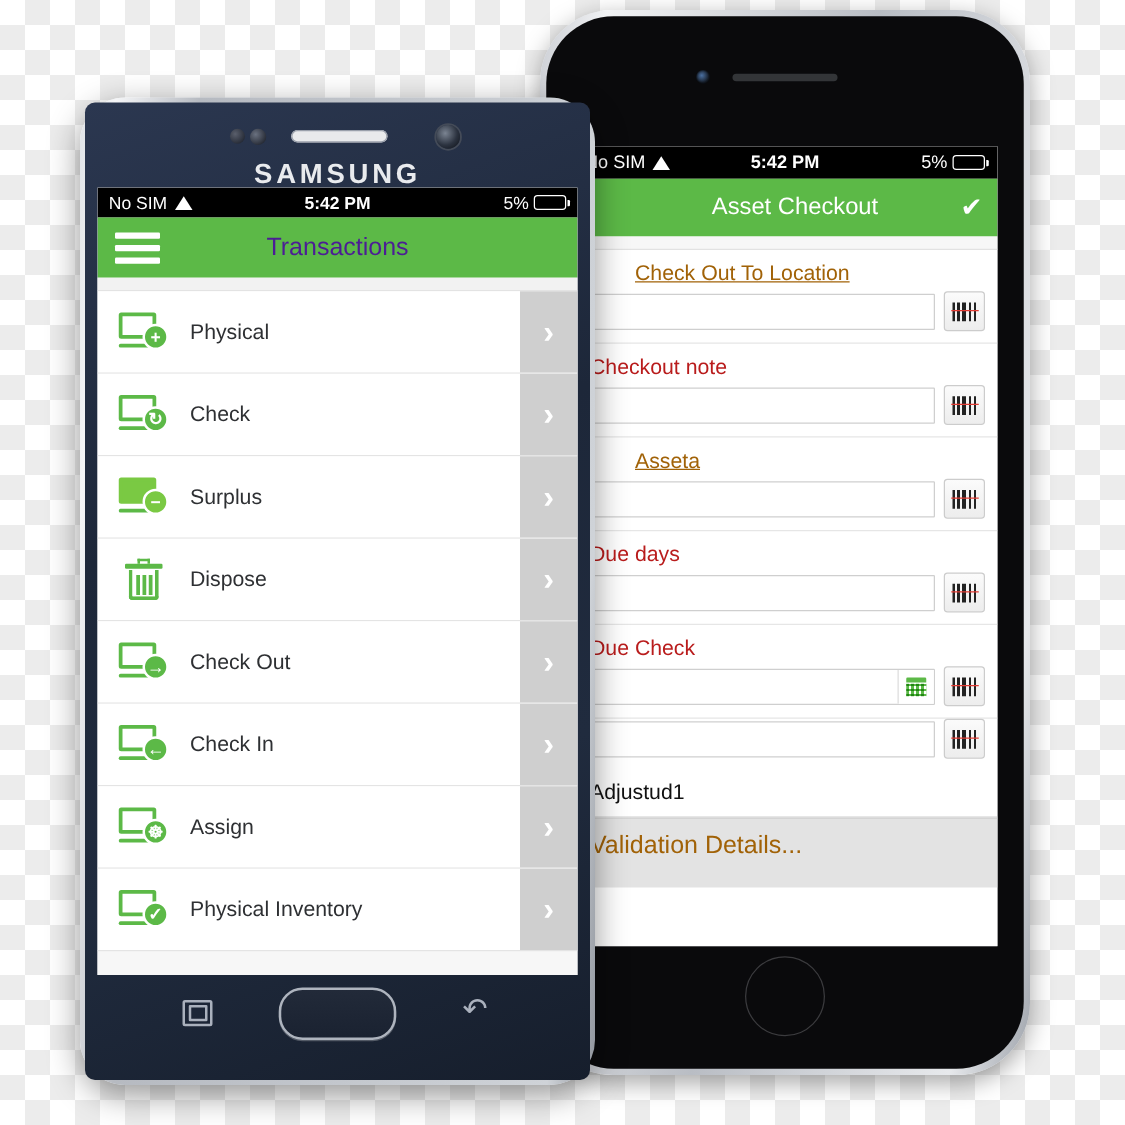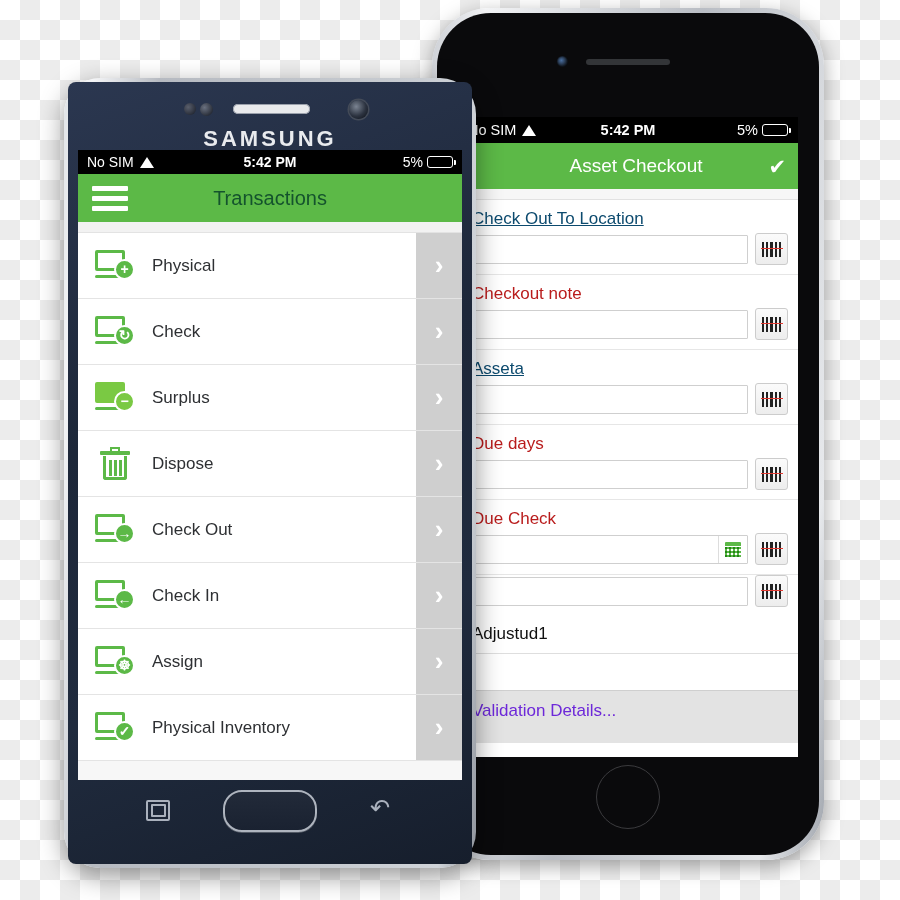--- a/index.html
+++ b/index.html
@@ -69,21 +69,21 @@
   }
   .ios-navbar .title{
     position:absolute;left:16px;right:0;text-align:center;font-size:19px;pointer-events:none;
   }
   .ios-navbar .check{margin-left:auto;font-size:21px;line-height:1;z-index:2;}
 
   .ios-form{background:#fff;height:calc(100% - 26px - 46px);overflow:hidden;}
   .ios-form .topgap{height:10px;background:#f7f7f7;border-bottom:1px solid #e2e2e2;}
   .frow{padding:0 0 0 14px;}
   .flabel{font-size:17px;padding:9px 0 4px 0;color:#b91c1c;}
-  .flabel.link{color:#0c4a6e;text-decoration:underline;}
+  .flabel.link{color:#a16207;text-decoration:underline;margin-left:36px;}
   .finput-wrap{display:flex;align-items:center;gap:7px;padding-bottom:9px;padding-right:10px;}
   .finput{
     flex:1;height:29px;border:1px solid #cfcfcf;background:#fff;box-sizing:border-box;
     border-radius:1px;
   }
   .finput.with-cal{display:flex;align-items:center;justify-content:flex-end;padding-right:0;}
   .cal-btn{
     width:28px;height:27px;border-left:1px solid #ddd;display:flex;align-items:center;justify-content:center;
     background:#fff;
   }
@@ -105,23 +105,22 @@
       linear-gradient(to right,
       #222 0 2px,transparent 2px 4px,
       #222 4px 6px,transparent 6px 8px,
       #222 8px 11px,transparent 11px 13px,
       #222 13px 15px,transparent 15px 17px,
       #222 17px 19px,transparent 19px 20px);}
   .bc .laser{position:absolute;left:-1px;right:-1px;top:6px;height:1.6px;background:#e23b33;}
   .fdivider{height:1px;background:#e6e6e6;margin-left:0;}
   .plain-row{font-size:17px;padding:8px 0 9px 14px;color:#111;border-bottom:1px solid #dedede;}
   .validation{
-    background:#e3e3e3;padding:10px 0 22px 14px;color:#6d28d9;font-size:17px;
+    background:#e3e3e3;padding:10px 0 22px 14px;color:#a16207;font-size:20px;
     border-top:1px solid #cfcfcf;
-    margin-top:36px;
   }
 
   
   #samsung{
     position:absolute;left:64px;top:78px;width:412px;height:790px;
     border-radius:36px;
     background:linear-gradient(95deg,#dfe2e6 0%,#f4f5f7 6%,#b6bac1 20%,#cfd3d8 92%,#8e939b 100%);
     padding:4px;box-sizing:border-box;
     box-shadow:0 8px 26px rgba(0,0,0,.42);
   }
@@ -172,21 +171,21 @@
   .and-status{
     height:24px;background:#000;color:#fff;display:flex;align-items:center;
     font-size:14px;padding:0 9px;box-sizing:border-box;
   }
   .and-status .left{display:flex;align-items:center;gap:6px;flex:1;}
   .and-status .mid{flex:0 0 auto;font-weight:bold;}
   .and-status .right{display:flex;align-items:center;gap:4px;flex:1;justify-content:flex-end;}
 
   .and-navbar{
     height:48px;background:#5cb947;display:flex;align-items:center;
-    position:relative;color:#14532d;
+    position:relative;color:#4c1d95;
   }
   .hamburger{margin-left:14px;width:36px;display:flex;flex-direction:column;gap:5px;z-index:2;}
   .hamburger span{display:block;height:5px;background:#fff;border-radius:1px;}
   .and-navbar .title{position:absolute;left:0;right:0;text-align:center;font-size:20px;pointer-events:none;}
 
   .tx-list{background:#f6f6f6;height:calc(100% - 24px - 48px);}
   .tx-gap{height:10px;background:#f2f2f2;border-bottom:1px solid #e3e3e3;}
   .tx-row{
     display:flex;align-items:center;height:65px;background:#fff;
     border-bottom:1px solid #e4e4e4;position:relative;

